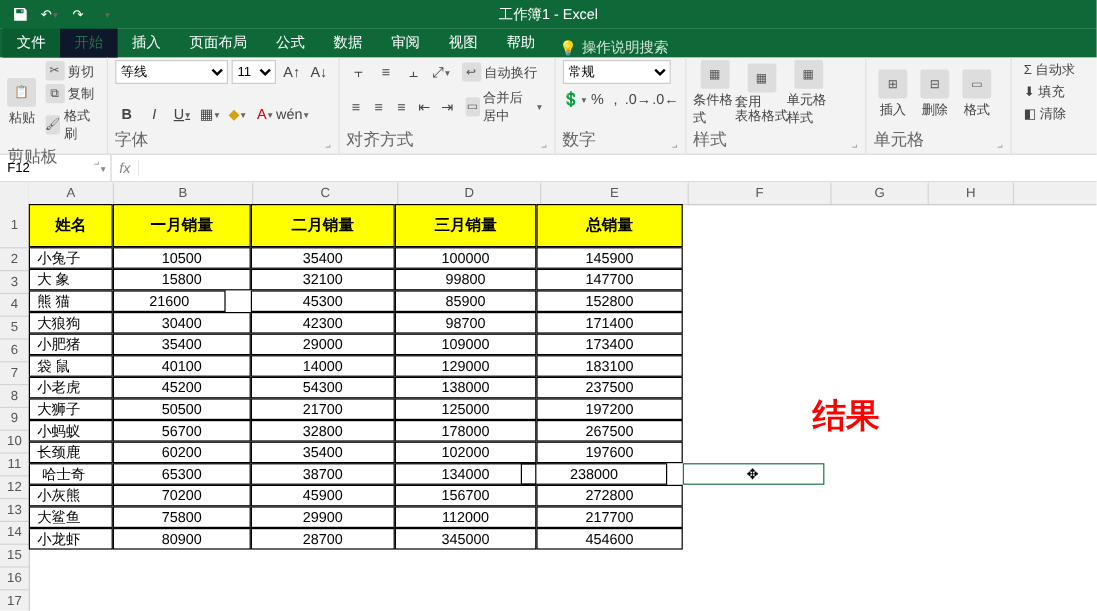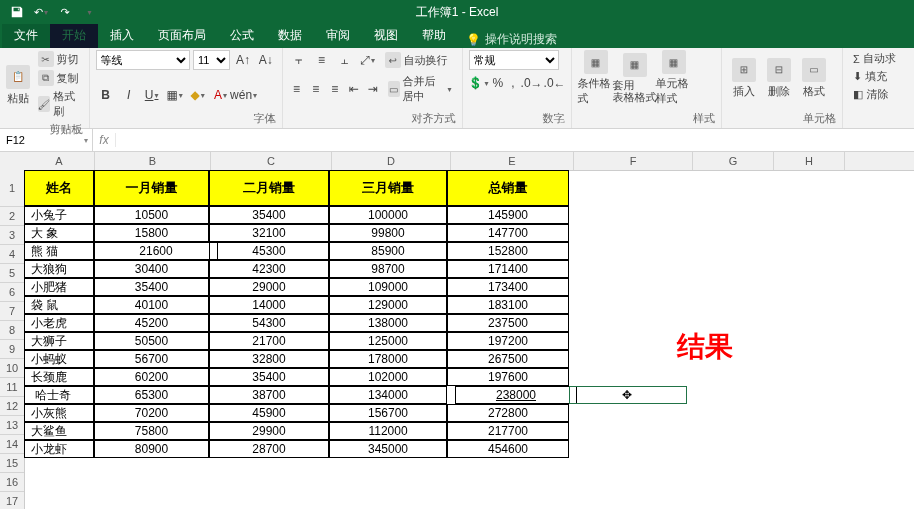--- a/index.html
+++ b/index.html
@@ -7,21 +7,21 @@
 .qat{display:flex;align-items:center;padding-left:6px;gap:2px}
 .qat .qbtn{width:22px;height:20px;display:flex;align-items:center;justify-content:center;color:#fff;font-size:11px}
 .title-center{position:absolute;left:50%;transform:translateX(-50%);font-size:12px;color:#fff}
 .tabs{height:24px;background:#0e6837;display:flex;align-items:flex-end;padding-left:2px}
 .tab{padding:4px 12px;color:#fff;font-size:12px;cursor:pointer}
 .tab.active{background:#0f172a;color:#217346}
 .tab.file{background:#0a5c31}
 .tell{display:flex;align-items:center;color:#d0e8db;padding:0 8px;gap:4px}
 .ribbon{background:#f3f3f3;border-bottom:1px solid #d4d4d4;display:flex;height:80px}
 .group{border-right:1px solid #e1e1e1;padding:2px 6px 0;display:flex;flex-direction:column;justify-content:space-between}
-.group-label{text-align:right;font-size:11px;color:#666;padding:2px 0;position:relative}
+.group-label{text-align:left;font-size:14px;color:#666;padding:2px 0;position:relative}
 .group-label::after{content:"⌐";position:absolute;right:0;bottom:1px;font-size:8px;color:#888;transform:rotate(180deg)}
 .grow{display:flex;align-items:center;gap:3px}
 .gcol{display:flex;flex-direction:column;gap:1px}
 .rbtn{display:flex;align-items:center;gap:3px;padding:1px 4px;font-size:11px;color:#444}
 .bigbtn{display:flex;flex-direction:column;align-items:center;justify-content:center;width:36px;height:56px;font-size:11px;color:#444;gap:2px}
 .icon{display:inline-flex;width:16px;height:16px;align-items:center;justify-content:center;background:#ddd;border-radius:2px;font-size:10px;color:#555}
 .icon.big{width:24px;height:24px}
 select.rsel{font-size:11px;height:20px;border:1px solid #ccc;background:#fff}
 .fmt{width:18px;height:18px;display:flex;align-items:center;justify-content:center;font-size:12px;color:#444;border:1px solid transparent}
 .dd{font-size:8px;color:#666;margin-left:1px}
@@ -275,21 +275,21 @@
       <div class="tblcell center" style="position: absolute; left: 70px; top: 36px; width: 115px; height: 18px;">10500</div>
       <div class="tblcell center" style="position: absolute; left: 185px; top: 36px; width: 120px; height: 18px;">35400</div>
       <div class="tblcell center" style="position: absolute; left: 305px; top: 36px; width: 118px; height: 18px;">100000</div>
       <div class="tblcell center" style="position: absolute; left: 423px; top: 36px; width: 122px; height: 18px;">145900</div>
       <div class="tblcell" style="position: absolute; left: 0px; top: 54px; width: 70px; height: 18px;">大  象</div>
       <div class="tblcell center" style="position: absolute; left: 70px; top: 54px; width: 115px; height: 18px;">15800</div>
       <div class="tblcell center" style="position: absolute; left: 185px; top: 54px; width: 120px; height: 18px;">32100</div>
       <div class="tblcell center" style="position: absolute; left: 305px; top: 54px; width: 118px; height: 18px;">99800</div>
       <div class="tblcell center" style="position: absolute; left: 423px; top: 54px; width: 122px; height: 18px;">147700</div>
       <div class="tblcell" style="position: absolute; left: 0px; top: 72px; width: 70px; height: 18px;">熊  猫</div>
-      <div class="tblcell center" style="position: absolute; left: 70px; top: 72px; width: 124px; height: 18px;">21600</div>
+      <div class="tblcell center" style="position: absolute; left: 70px; top: 72px; width: 94px; height: 18px;">21600</div>
       <div class="tblcell center" style="position: absolute; left: 185px; top: 72px; width: 120px; height: 18px;">45300</div>
       <div class="tblcell center" style="position: absolute; left: 305px; top: 72px; width: 118px; height: 18px;">85900</div>
       <div class="tblcell center" style="position: absolute; left: 423px; top: 72px; width: 122px; height: 18px;">152800</div>
       <div class="tblcell" style="position: absolute; left: 0px; top: 90px; width: 70px; height: 18px;">大狼狗</div>
       <div class="tblcell center" style="position: absolute; left: 70px; top: 90px; width: 115px; height: 18px;">30400</div>
       <div class="tblcell center" style="position: absolute; left: 185px; top: 90px; width: 120px; height: 18px;">42300</div>
       <div class="tblcell center" style="position: absolute; left: 305px; top: 90px; width: 118px; height: 18px;">98700</div>
       <div class="tblcell center" style="position: absolute; left: 423px; top: 90px; width: 122px; height: 18px;">171400</div>
       <div class="tblcell" style="position: absolute; left: 0px; top: 108px; width: 70px; height: 18px;">小肥猪</div>
       <div class="tblcell center" style="position: absolute; left: 70px; top: 108px; width: 115px; height: 18px;">35400</div>
@@ -318,21 +318,21 @@
       <div class="tblcell center" style="position: absolute; left: 423px; top: 180px; width: 122px; height: 18px;">267500</div>
       <div class="tblcell" style="position: absolute; left: 0px; top: 198px; width: 70px; height: 18px;">长颈鹿</div>
       <div class="tblcell center" style="position: absolute; left: 70px; top: 198px; width: 115px; height: 18px;">60200</div>
       <div class="tblcell center" style="position: absolute; left: 185px; top: 198px; width: 120px; height: 18px;">35400</div>
       <div class="tblcell center" style="position: absolute; left: 305px; top: 198px; width: 118px; height: 18px;">102000</div>
       <div class="tblcell center" style="position: absolute; left: 423px; top: 198px; width: 122px; height: 18px;">197600</div>
       <div class="tblcell" style="position: absolute; left: 0px; top: 216px; width: 70px; height: 18px; padding-left: 10px;">哈士奇</div>
       <div class="tblcell center" style="position: absolute; left: 70px; top: 216px; width: 115px; height: 18px;">65300</div>
       <div class="tblcell center" style="position: absolute; left: 185px; top: 216px; width: 120px; height: 18px;">38700</div>
       <div class="tblcell center" style="position: absolute; left: 305px; top: 216px; width: 118px; height: 18px;">134000</div>
-      <div class="tblcell center" style="position: absolute; left: 431px; top: 216px; width: 122px; height: 18px; text-decoration: underline;">238000</div>
+      <div class="tblcell center" style="position: absolute; left: 410px; top: 216px; width: 122px; height: 18px;">238000</div>
       <div class="tblcell" style="position: absolute; left: 0px; top: 234px; width: 70px; height: 18px;">小灰熊</div>
       <div class="tblcell center" style="position: absolute; left: 70px; top: 234px; width: 115px; height: 18px;">70200</div>
       <div class="tblcell center" style="position: absolute; left: 185px; top: 234px; width: 120px; height: 18px;">45900</div>
       <div class="tblcell center" style="position: absolute; left: 305px; top: 234px; width: 118px; height: 18px;">156700</div>
       <div class="tblcell center" style="position: absolute; left: 423px; top: 234px; width: 122px; height: 18px;">272800</div>
       <div class="tblcell" style="position: absolute; left: 0px; top: 252px; width: 70px; height: 18px;">大鲨鱼</div>
       <div class="tblcell center" style="position: absolute; left: 70px; top: 252px; width: 115px; height: 18px;">75800</div>
       <div class="tblcell center" style="position: absolute; left: 185px; top: 252px; width: 120px; height: 18px;">29900</div>
       <div class="tblcell center" style="position: absolute; left: 305px; top: 252px; width: 118px; height: 18px;">112000</div>
       <div class="tblcell center" style="position: absolute; left: 423px; top: 252px; width: 122px; height: 18px;">217700</div>

